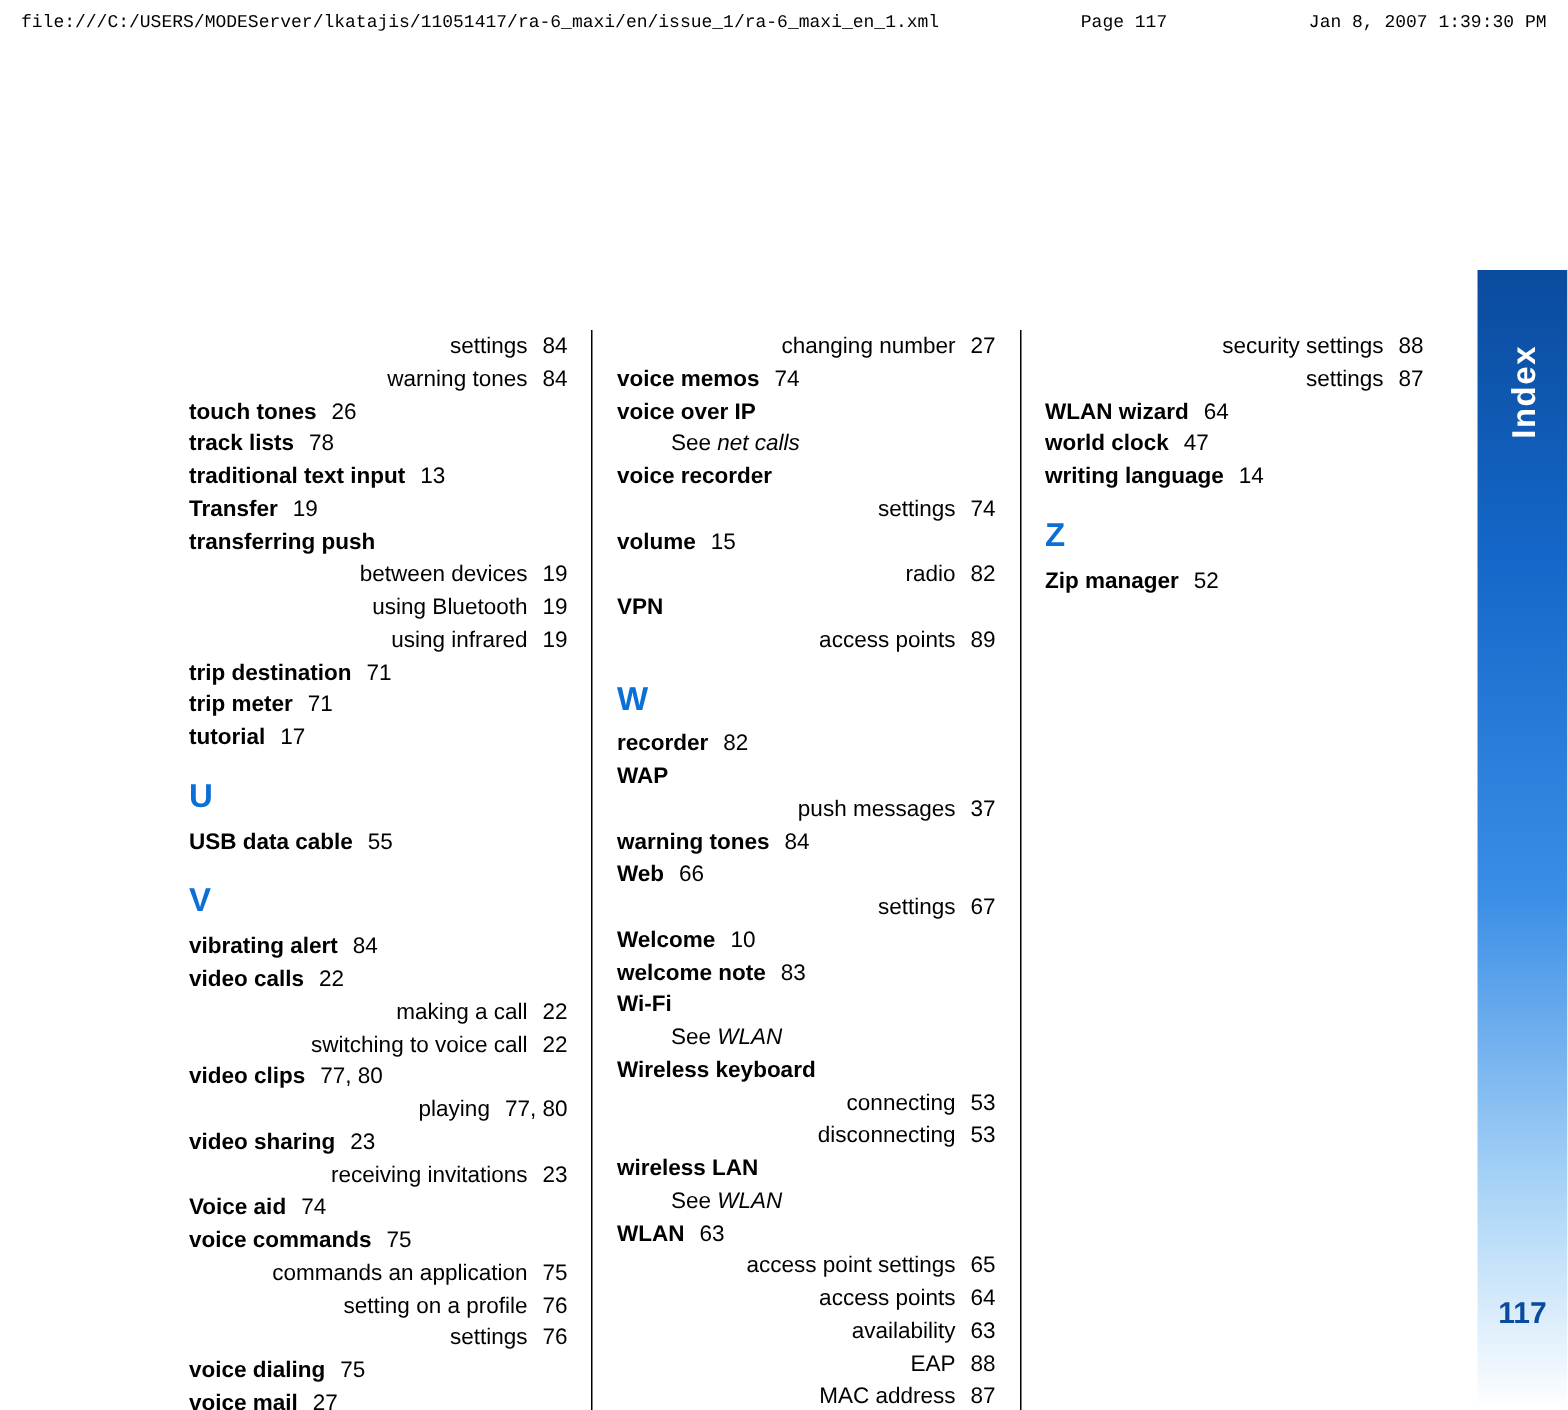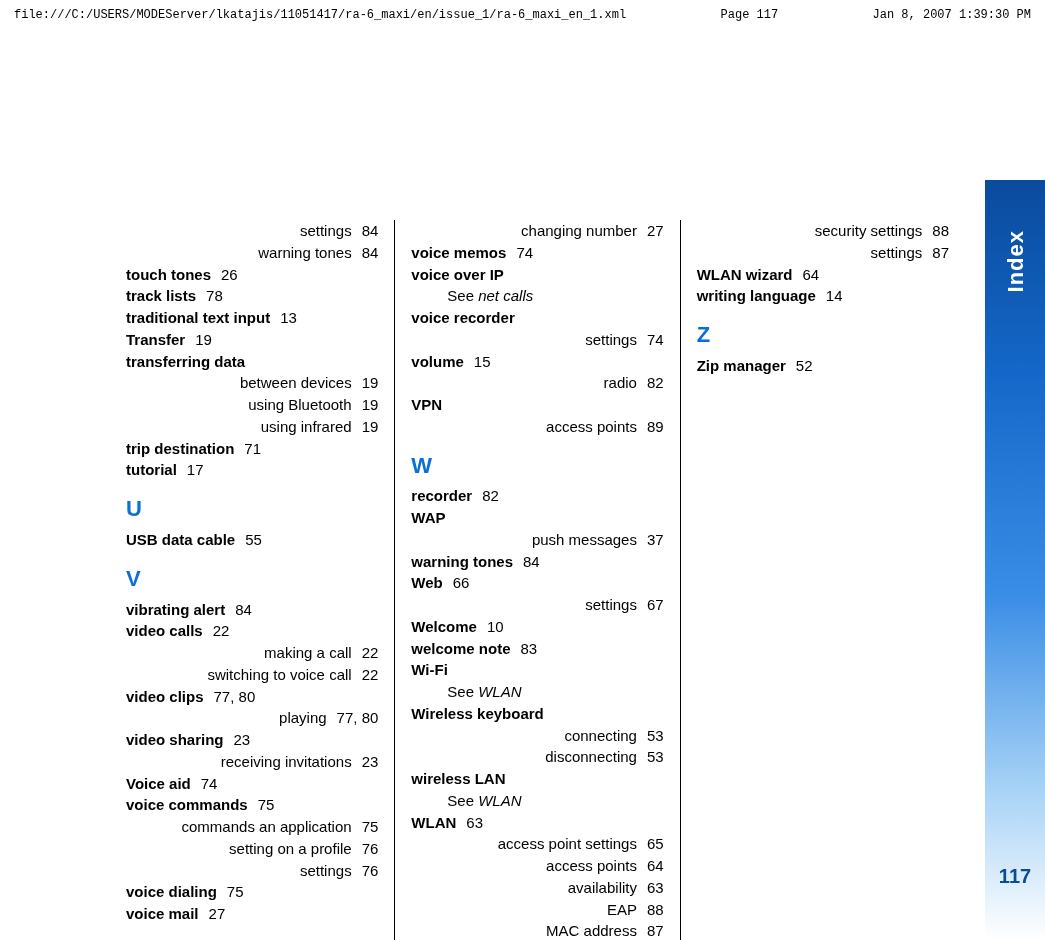--- a/index.html
+++ b/index.html
@@ -94,25 +94,26 @@
 
 <div class="content">
 
   <div class="col">
     <div class="sub"><span>settings</span><span class="pg">84</span></div>
     <div class="sub"><span>warning tones</span><span class="pg">84</span></div>
     <div class="entry"><span>touch tones</span><span class="pg">26</span></div>
     <div class="entry"><span>track lists</span><span class="pg">78</span></div>
     <div class="entry"><span>traditional text input</span><span class="pg">13</span></div>
     <div class="entry"><span>Transfer</span><span class="pg">19</span></div>
-    <div class="entry"><span>transferring data</span></div>
+    <div class="entry"><span>transferring push</span></div>
     <div class="sub"><span>between devices</span><span class="pg">19</span></div>
     <div class="sub"><span>using Bluetooth</span><span class="pg">19</span></div>
     <div class="sub"><span>using infrared</span><span class="pg">19</span></div>
     <div class="entry"><span>trip destination</span><span class="pg">71</span></div>
+    <div class="entry"><span>trip meter</span><span class="pg">71</span></div>
     <div class="entry"><span>tutorial</span><span class="pg">17</span></div>
 
     <div class="section-letter">U</div>
     <div class="entry"><span>USB data cable</span><span class="pg">55</span></div>
 
     <div class="section-letter">V</div>
     <div class="entry"><span>vibrating alert</span><span class="pg">84</span></div>
     <div class="entry"><span>video calls</span><span class="pg">22</span></div>
     <div class="sub"><span>making a call</span><span class="pg">22</span></div>
     <div class="sub"><span>switching to voice call</span><span class="pg">22</span></div>
@@ -164,19 +165,20 @@
     <div class="sub"><span>availability</span><span class="pg">63</span></div>
     <div class="sub"><span>EAP</span><span class="pg">88</span></div>
     <div class="sub"><span>MAC address</span><span class="pg">87</span></div>
 
   </div>
 
   <div class="col">
     <div class="sub"><span>security settings</span><span class="pg">88</span></div>
     <div class="sub"><span>settings</span><span class="pg">87</span></div>
     <div class="entry"><span>WLAN wizard</span><span class="pg">64</span></div>
+    <div class="entry"><span>world clock</span><span class="pg">47</span></div>
     <div class="entry"><span>writing language</span><span class="pg">14</span></div>
 
     <div class="section-letter">Z</div>
     <div class="entry"><span>Zip manager</span><span class="pg">52</span></div>
   </div>
 
 </div>
 
 </body></html>

